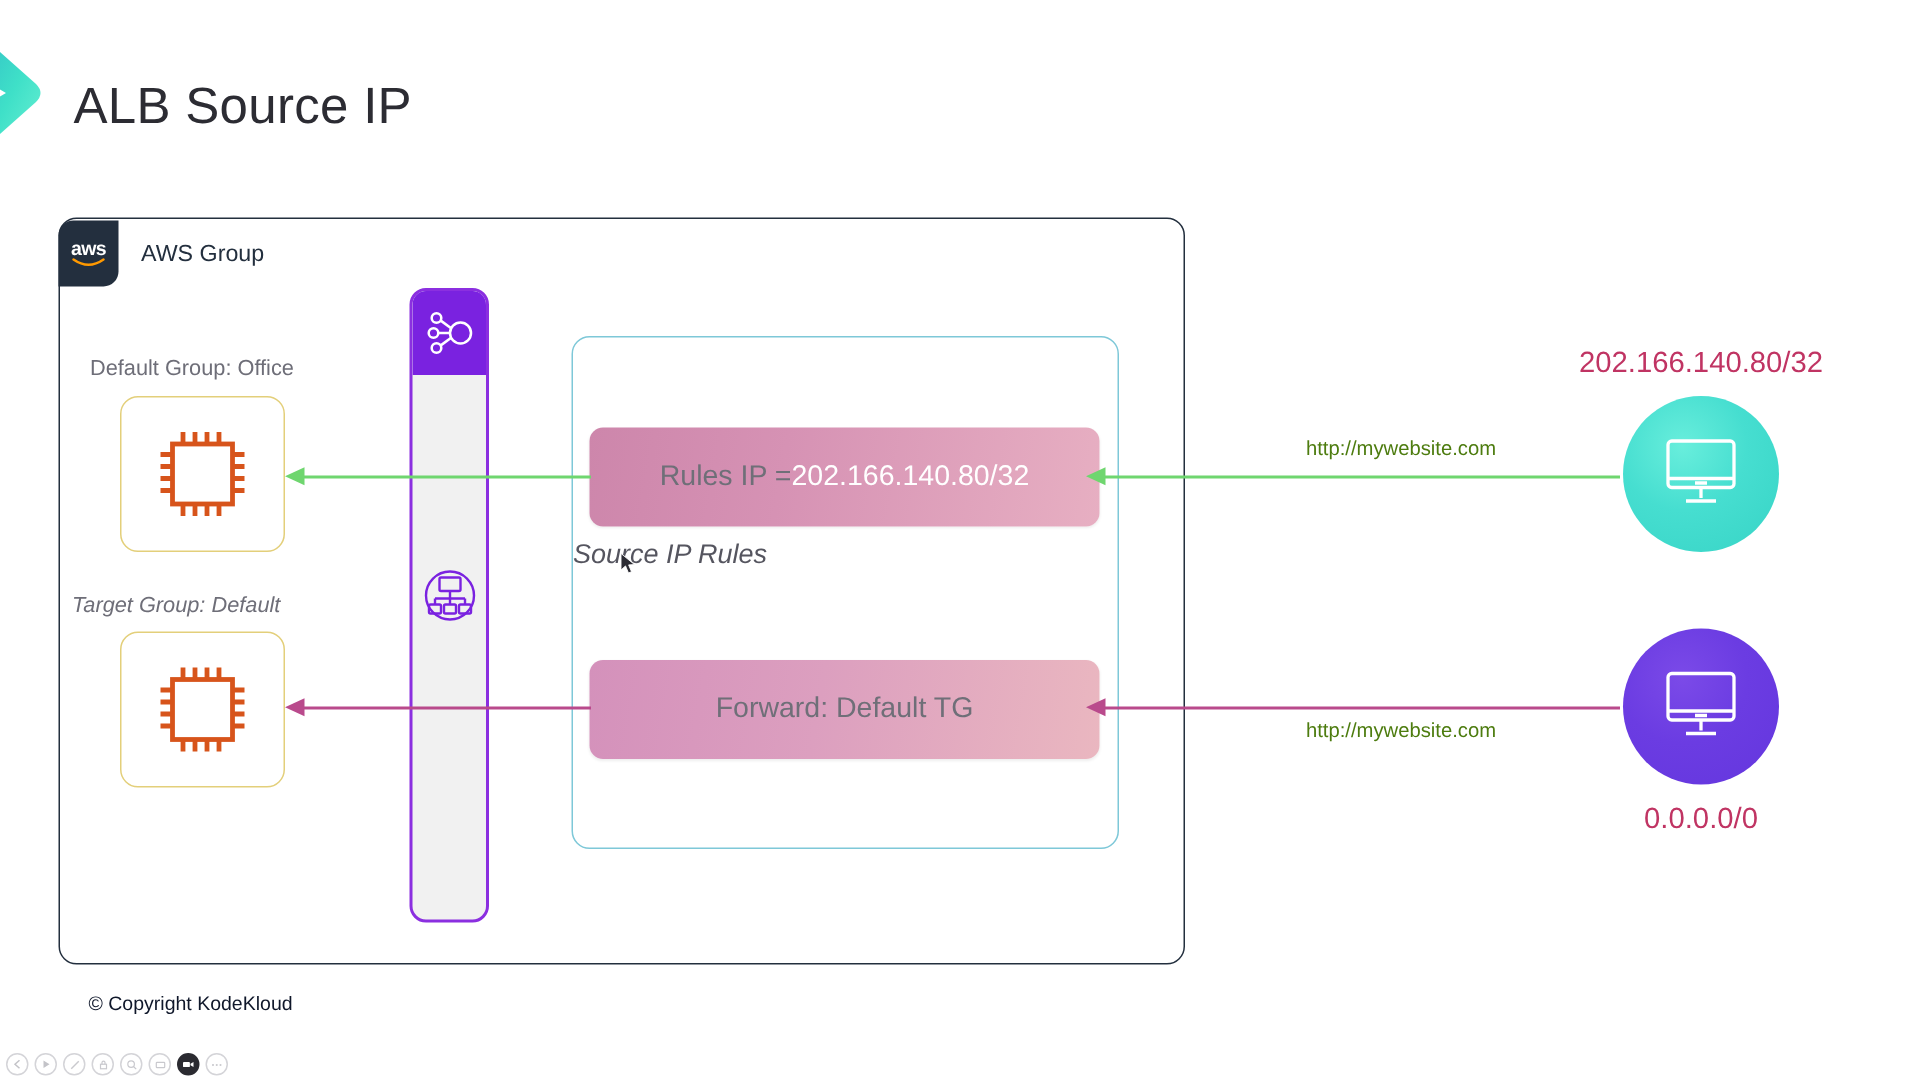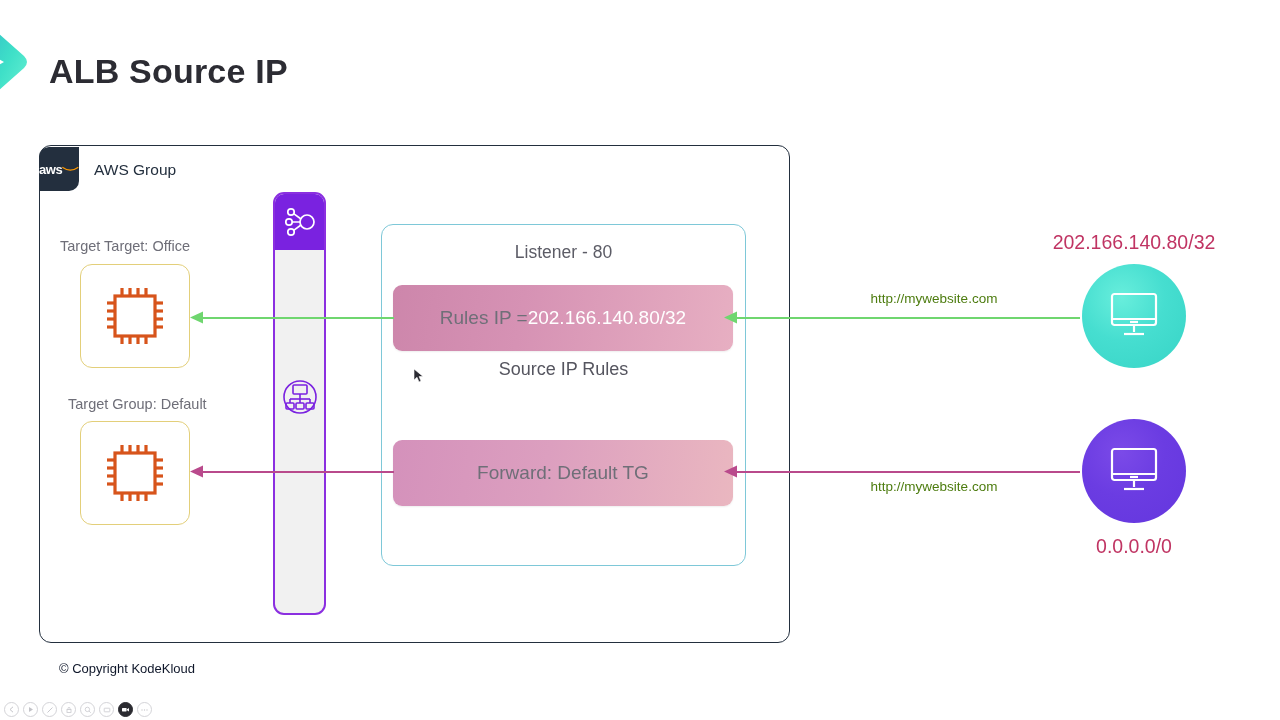--- a/index.html
+++ b/index.html
@@ -10,50 +10,50 @@
     overflow: hidden;
   }
   #stage { position: relative; width: 1280px; height: 720px; background:#fff; }
 
   
   .logo-chevron { position:absolute; left:-22px; top:14px; width:52px; height:96px; }
 
   
   .page-title {
     position:absolute; left:49px; top:52px;
-    font-size:34px; font-weight:700; color:#2c2c33;
+    font-size:34px; font-weight:400; color:#2c2c33;
     letter-spacing:0.2px;
   }
 
   
   .aws-cloud {
     position:absolute; left:39px; top:145px;
     width:751px; height:498px;
     border:1.6px solid #232f3e; border-radius:12px;
     background:#ffffff;
   }
   .aws-badge {
     position:absolute; left:39px; top:147px;
     width:40px; height:44px;
     background:#232f3e;
     border-radius:10px 0 10px 0;
-    display:flex; flex-direction:row; align-items:center; justify-content:center;
+    display:flex; flex-direction:column; align-items:center; justify-content:center;
   }
   .aws-badge .aws-word {
     color:#fff; font-size:13px; font-weight:700; line-height:11px; letter-spacing:-0.4px;
   }
   .aws-cloud-label {
     position:absolute; left:94px; top:161px;
     font-size:15.5px; color:#232f3e;
   }
 
   
   .tg-label { position:absolute; font-size:14.5px; color:#6e6e78; }
   .tg-label.office  { left:60px; top:238px; }
-  .tg-label.default { left:68px; top:396px; }
+  .tg-label.default { left:48px; top:396px;font-style:italic; }
 
   .ec2-box {
     position:absolute; width:110px; height:104px;
     border:1.4px solid #e3cf7a; border-radius:12px;
     background:#ffffff;
     display:flex; align-items:center; justify-content:center;
   }
   .ec2-box.office  { left:80px; top:264px; }
   .ec2-box.default { left:80px; top:421px; }
 
@@ -92,22 +92,22 @@
     display:flex; align-items:center; justify-content:center;
     font-size:19px;
     background:linear-gradient(100deg,#cd86ab 0%, #d692b4 38%, #e7afc2 100%);
     box-shadow:0 1px 2px rgba(0,0,0,0.07);
   }
   .rule-pill.src { top:60px; }
   .rule-pill.fwd { top:215px;
     background:linear-gradient(100deg,#d491bb 0%, #dc9fbf 45%, #eab7c0 100%);
   }
   .rule-sub {
-    position:absolute; width:100%; text-align:center;
-    font-size:18px; color:#55555f;
+    position:absolute; width:100%; 
+    font-size:18px; color:#55555f;font-style:italic;
   }
   .rule-sub.src { top:134px; }
   .rule-sub.fwd { top:288px; }
 
   .txt-grey  { color:#6f6f78; }
   .txt-white { color:#ffffff; }
 
   
   .line { position:absolute; height:2px; }
   .line.green { background:#6fd66f; }
@@ -181,21 +181,21 @@
 
   <div class="aws-cloud"></div>
   <div class="aws-badge">
     <span class="aws-word">aws</span>
     <svg width="22" height="8" viewBox="0 0 22 8">
       <path d="M1 2 Q11 9 21 2" stroke="#ff9900" stroke-width="1.6" fill="none" stroke-linecap="round"></path>
     </svg>
   </div>
   <div class="aws-cloud-label">AWS Group</div>
 
-  <div class="tg-label office">Target Target: Office</div>
+  <div class="tg-label office">Default Group: Office</div>
   <div class="tg-label default">Target Group: Default</div>
 
   <div class="ec2-box office">
     <svg width="72" height="72" viewBox="0 0 72 72">
       <g stroke="#d7541b" stroke-width="3.2" fill="none">
         <rect x="16" y="16" width="40" height="40"></rect>
         <line x1="23" y1="16" x2="23" y2="8"></line>
           <line x1="31" y1="16" x2="31" y2="8"></line>
         <line x1="39" y1="16" x2="39" y2="8"></line>
           <line x1="47" y1="16" x2="47" y2="8"></line>
@@ -265,21 +265,20 @@
           <line x1="31" y1="23" x2="31" y2="27"></line>
           <rect x="7" y="27" width="8" height="6" rx="1"></rect>
           <rect x="17" y="27" width="8" height="6" rx="1"></rect>
           <rect x="27" y="27" width="8" height="6" rx="1"></rect>
         </g>
       </svg>
     </div>
   </div>
 
   <div class="listener-box">
-    <div class="listener-title">Listener - 80</div>
 
     <div class="rule-pill src">
       <span class="txt-grey">Rules IP = </span>
       <span class="txt-white">202.166.140.80/32</span>
     </div>
     <div class="rule-sub src">Source IP Rules</div>
 
     <div class="rule-pill fwd">
       <span class="txt-grey">Forward: Default TG</span>
     </div>

